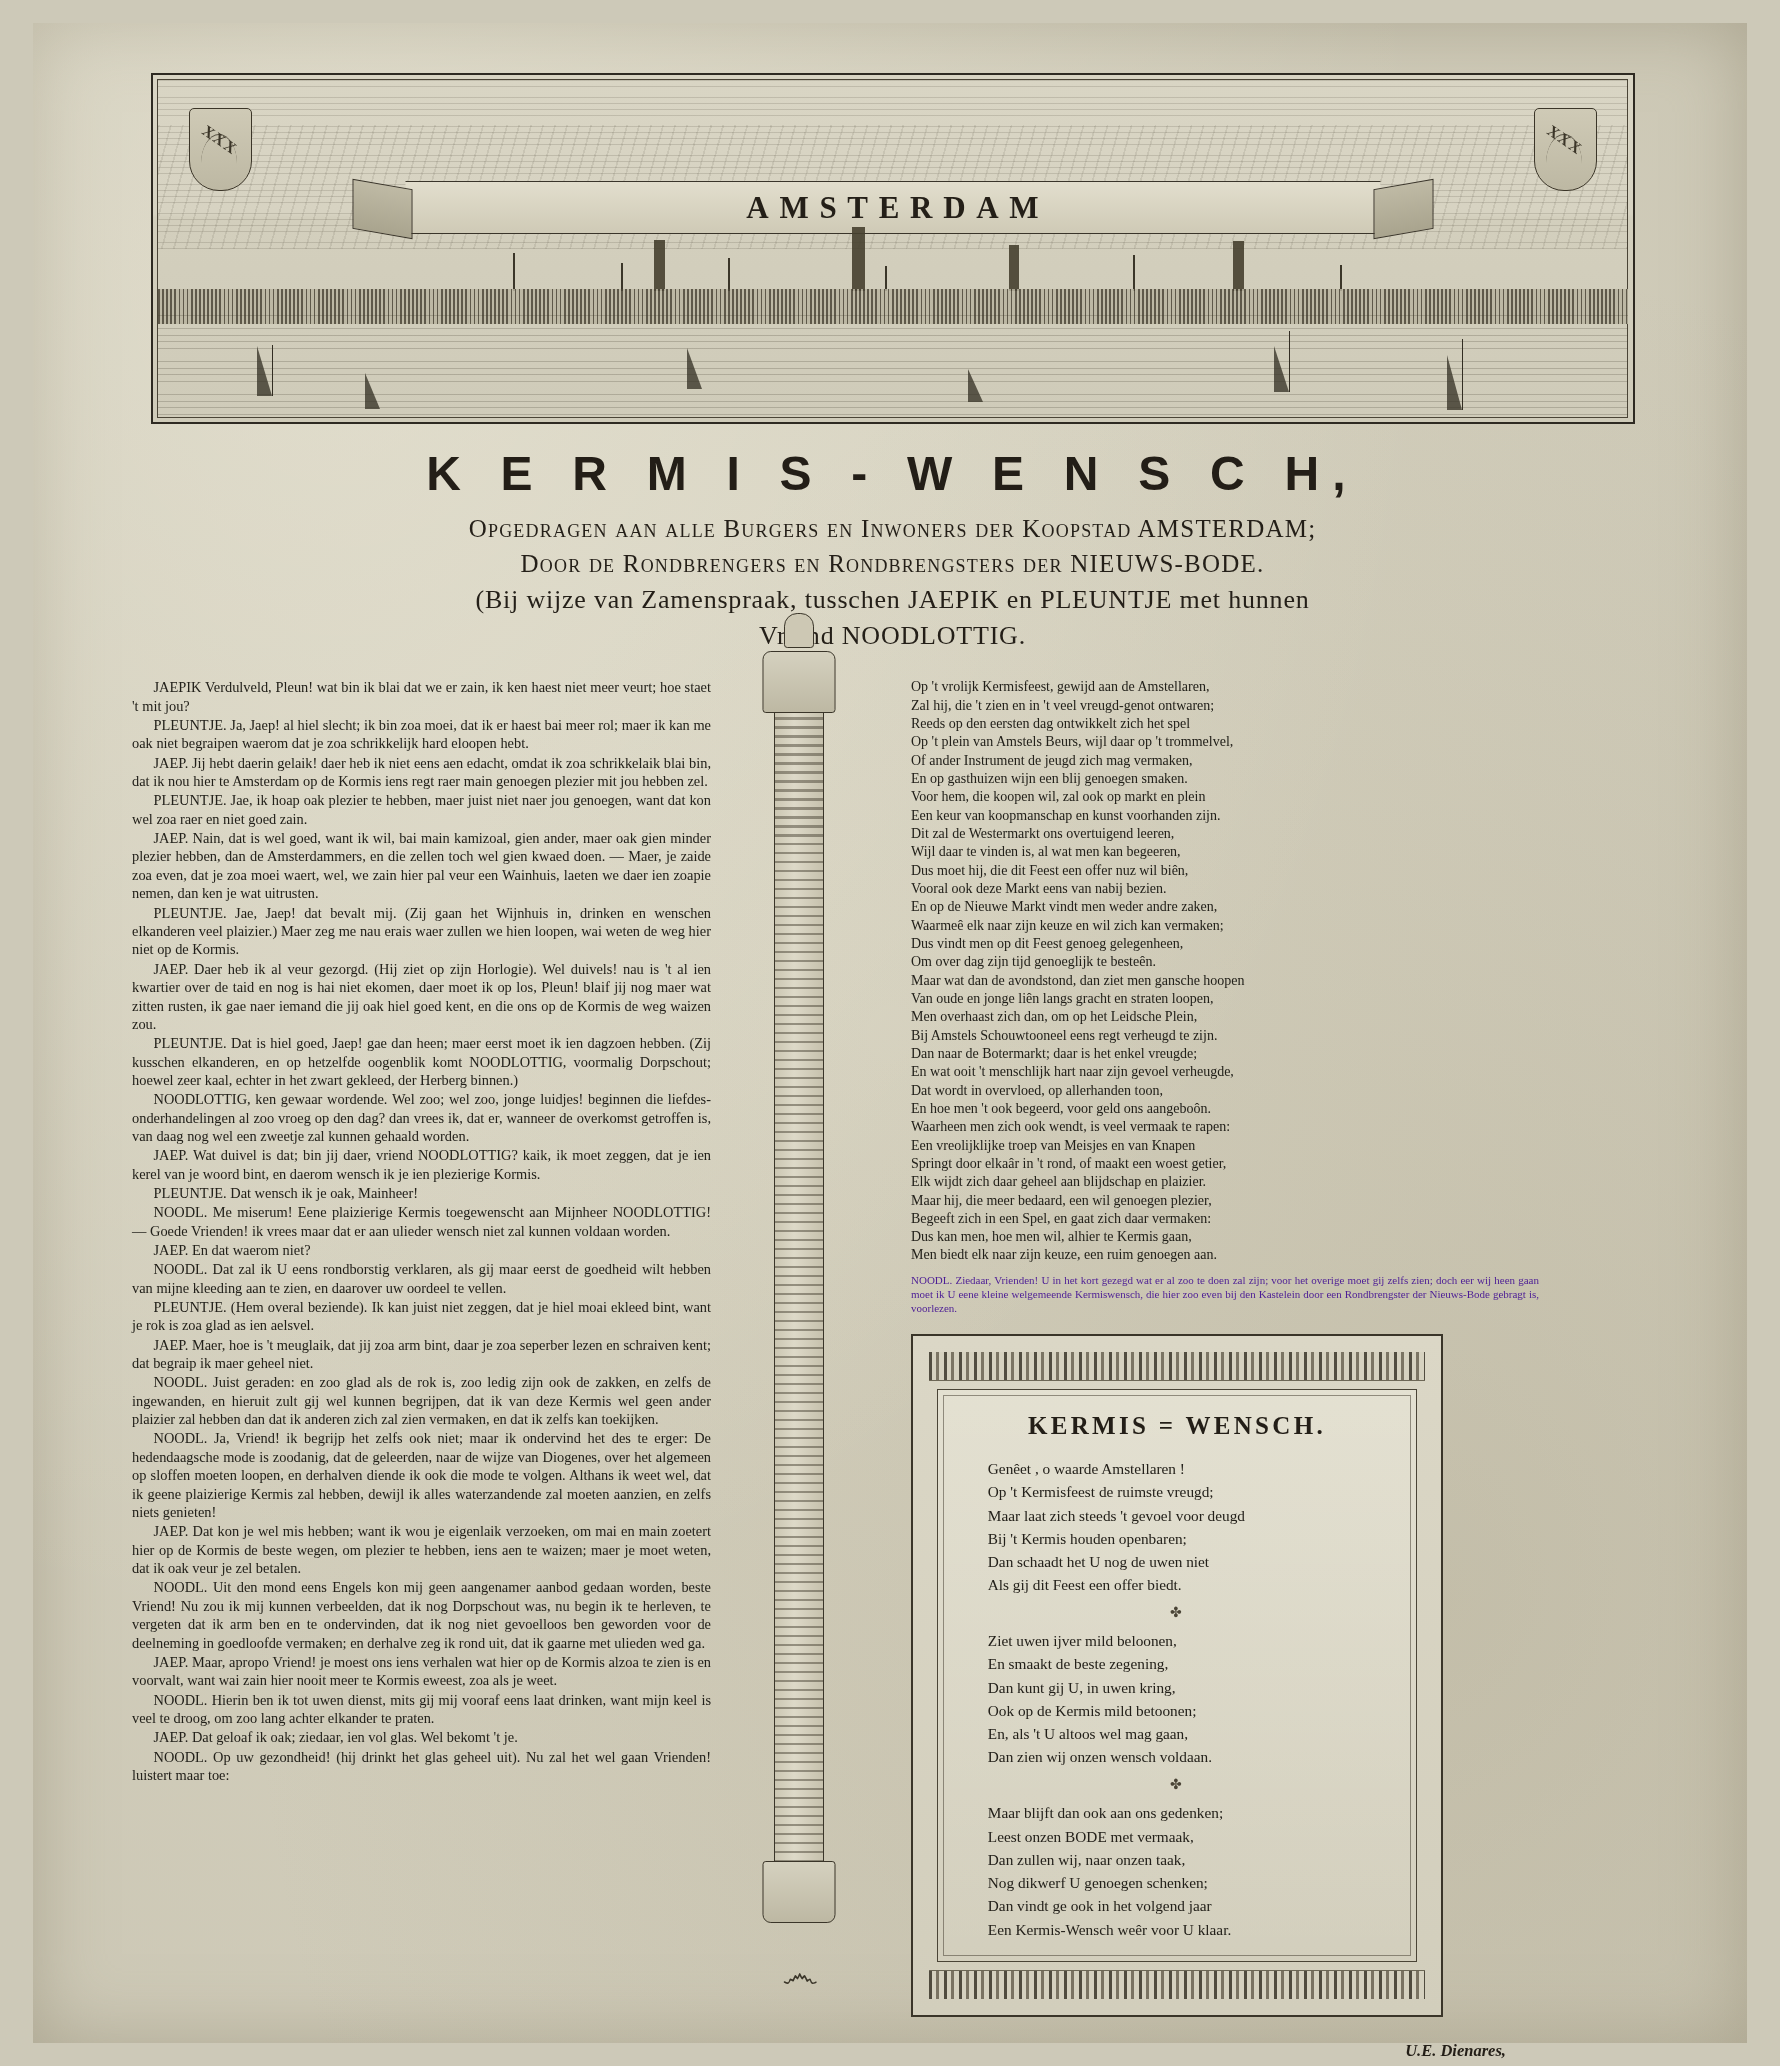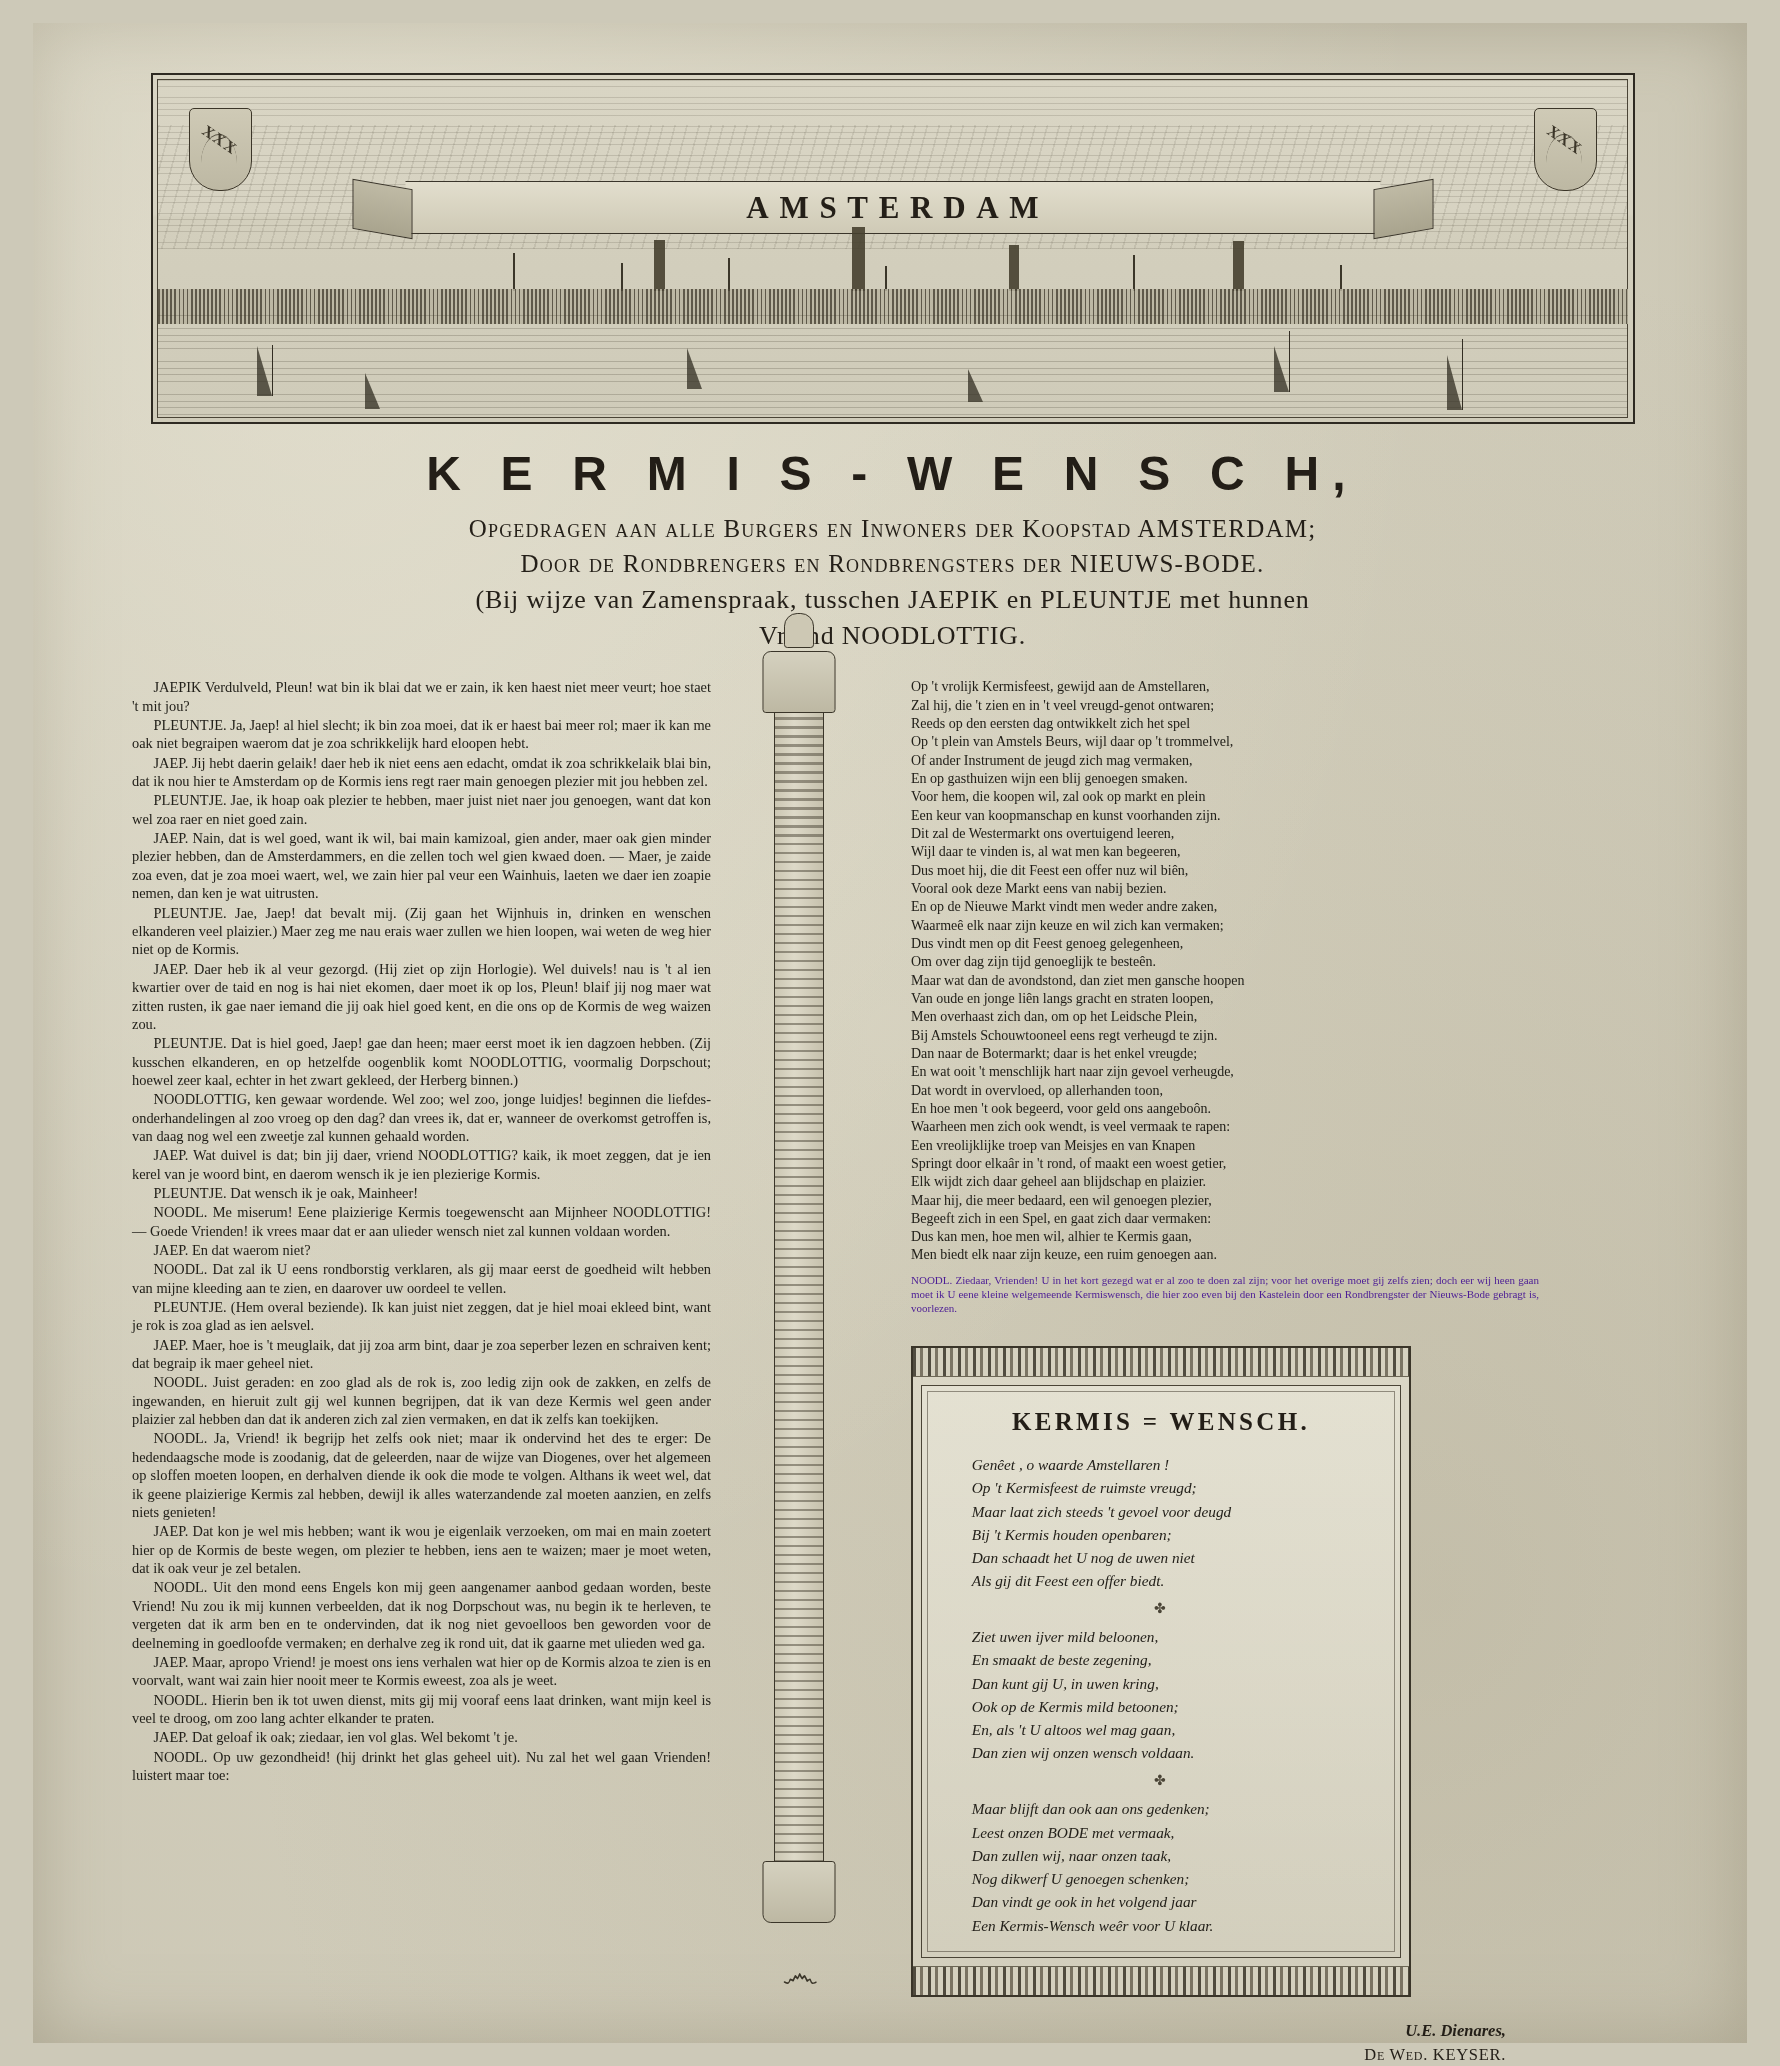--- a/index.html
+++ b/index.html
@@ -158,23 +158,23 @@
     font-size:38px;color:#3a3529;letter-spacing:-3.3px;
   }
   .orn-medallion{
     position:absolute;left:50%;top:-132px;transform:translateX(-50%);
     width:38px;height:38px;border:1.7px solid #3a3529;border-radius:50%;
     background:#cfcab6;
   }
 
   
   .wishbox{
-    margin-top:30px;width:496px;
+    margin-top:18px;width:496px;
     border:2.5px double #3a3529;
-    padding:0;
+    padding:16px;
     background:linear-gradient(to bottom,#dbd7c6,#d2cebc);
     position:relative;
   }
   .wish-orn{
     height:28px;border-bottom:0.8px solid #5a5443;
     background:repeating-linear-gradient(90deg,
       #3a3529 0 3.3px, #d6d2c0 3.3px 7.4px, #6b6453 7.4px 10px, #d6d2c0 10px 15px);
     opacity:.85;
   }
   .wish-orn.bot{border-bottom:none;border-top:0.8px solid #5a5443;}
@@ -185,21 +185,21 @@
       linear-gradient(to bottom, rgba(255,255,245,.25), rgba(0,0,0,0));
   }
   .wish-inner:before{
     content:"";position:absolute;inset:5px;border:0.8px solid rgba(74,68,54,.55);
     pointer-events:none;
   }
   .wish-title{
     text-align:center;font-size:25px;letter-spacing:3.3px;font-weight:700;
     color:#231e17;margin:5px 0 15px;
   }
-  .verse{font-style:italic;font-size:15.3px;line-height:1.52;color:#23201a;
+  .verse{font-size:15.3px;line-height:1.52;color:#23201a;
     text-align:left;padding-left:28px;}
   .verse div{white-space:nowrap;}
   .vsep{text-align:center;font-size:14px;color:#4a4436;margin:7.4px 0 7.4px;letter-spacing:2.5px;}
   .signoff{
     text-align:right;margin-top:21.5px;padding-right:33px;
     font-size:16.5px;line-height:1.5;color:#231e17;
   }
   .signoff .n1{font-style:italic;font-weight:600;}
   .signoff .n2{font-variant:small-caps;letter-spacing:0.7px;}
 

